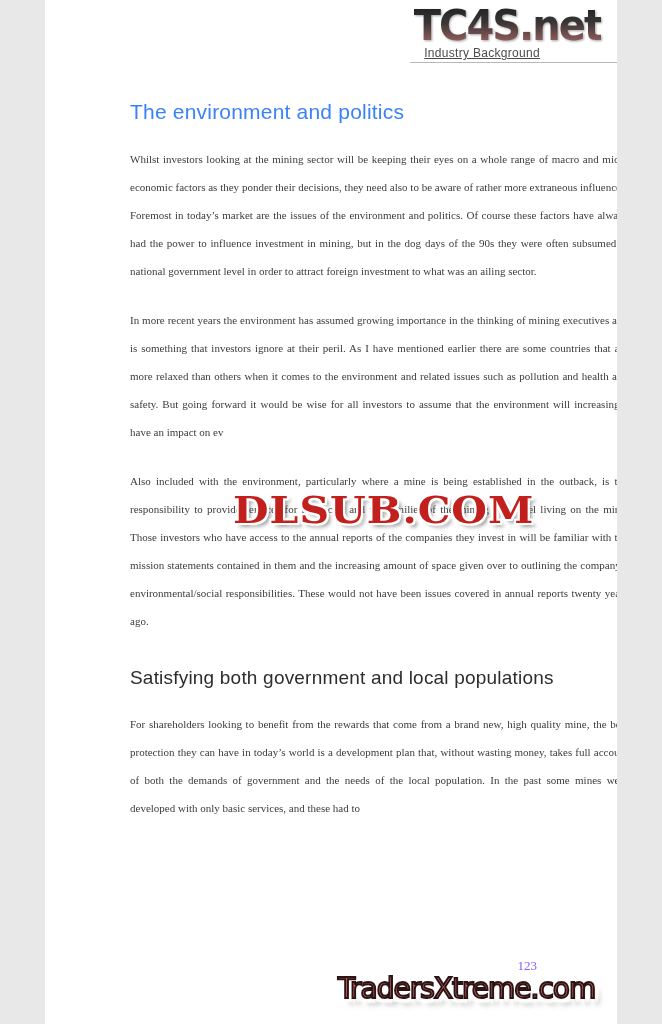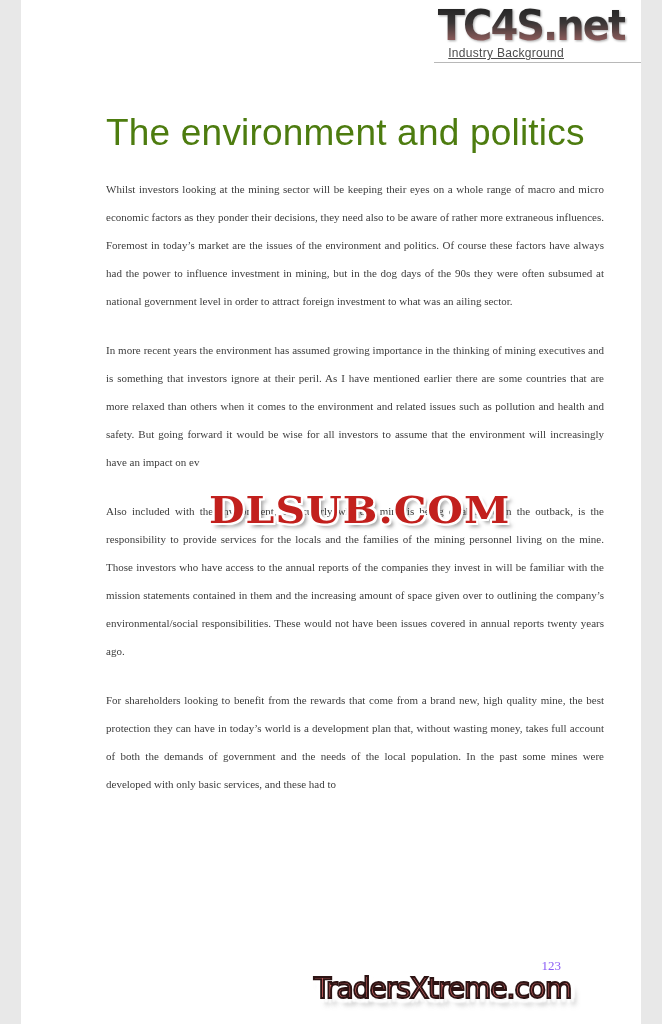--- a/index.html
+++ b/index.html
@@ -3,21 +3,21 @@
 <meta charset="utf-8">
 <style>
   html, body {
     margin: 0;
     padding: 0;
     background: #e8e8e8;
     font-family: "Liberation Serif", serif;
   }
   .page {
     position: relative;
-    width: 620px;
+    width: 572px;
     height: 1024px;
     margin: 0 auto;
     background: #ffffff;
     overflow: hidden;
   }
 
   
   .site-logo {
     position: absolute;
     top: 2px;
@@ -55,26 +55,26 @@
   }
 
   
   .article {
     position: absolute;
     left: 85px;
     top: 64px;
     width: 498px;
   }
   .page-title {
-    margin: 48px 0 0 0;
+    margin: 36px 0 0 0;
     font-family: "Liberation Sans", sans-serif;
     font-weight: 400;
-    font-size: 37px;
+    font-size: 21px;
     letter-spacing: 0.2px;
-    color: #4d7c0f;
+    color: #3b82f6;
   }
   .para {
     margin: 21px 0 0 0;
     font-size: 11px;
     line-height: 28px;
     color: #3c3c3c;
     text-align: justify;
   }
   .subheading {
     margin: 32px 0 0 0;
@@ -137,20 +137,21 @@
 
   <div class="site-logo">TC4S.net</div>
   <div class="running-head">Industry Background</div>
   <div class="header-rule"></div>
 
   <div class="article">
     <h1 class="page-title">The environment and politics</h1>
     <p class="para">Whilst investors looking at the mining sector will be keeping their eyes on a whole range of macro and micro economic factors as they ponder their decisions, they need also to be aware of rather more extraneous influences. Foremost in today’s market are the issues of the environment and politics. Of course these factors have always had the power to influence investment in mining, but in the dog days of the 90s they were often subsumed at national government level in order to attract foreign investment to what was an ailing sector.</p>
     <p class="para">In more recent years the environment has assumed growing importance in the thinking of mining executives and is something that investors ignore at their peril. As I have mentioned earlier there are some countries that are more relaxed than others when it comes to the environment and related issues such as pollution and health and safety. But going forward it would be wise for all investors to assume that the environment will increasingly have an impact on ev</p>
     <p class="para">Also included with the environment, particularly where a mine is being established in the outback, is the responsibility to provide services for the locals and the families of the mining personnel living on the mine. Those investors who have access to the annual reports of the companies they invest in will be familiar with the mission statements contained in them and the increasing amount of space given over to outlining the company’s environmental/social responsibilities. These would not have been issues covered in annual reports twenty years ago.</p>
+    <h2 class="subheading">Satisfying both government and local populations</h2>
     <p class="para">For shareholders looking to benefit from the rewards that come from a brand new, high quality mine, the best protection they can have in today’s world is a development plan that, without wasting money, takes full account of both the demands of government and the needs of the local population. In the past some mines were developed with only basic services, and these had to</p>
   </div>
 
   <div class="watermark">DLSUB.COM</div>
 
   <div class="page-number">123</div>
   <div class="footer-logo">TradersXtreme.com</div>
 
 </div>
 

